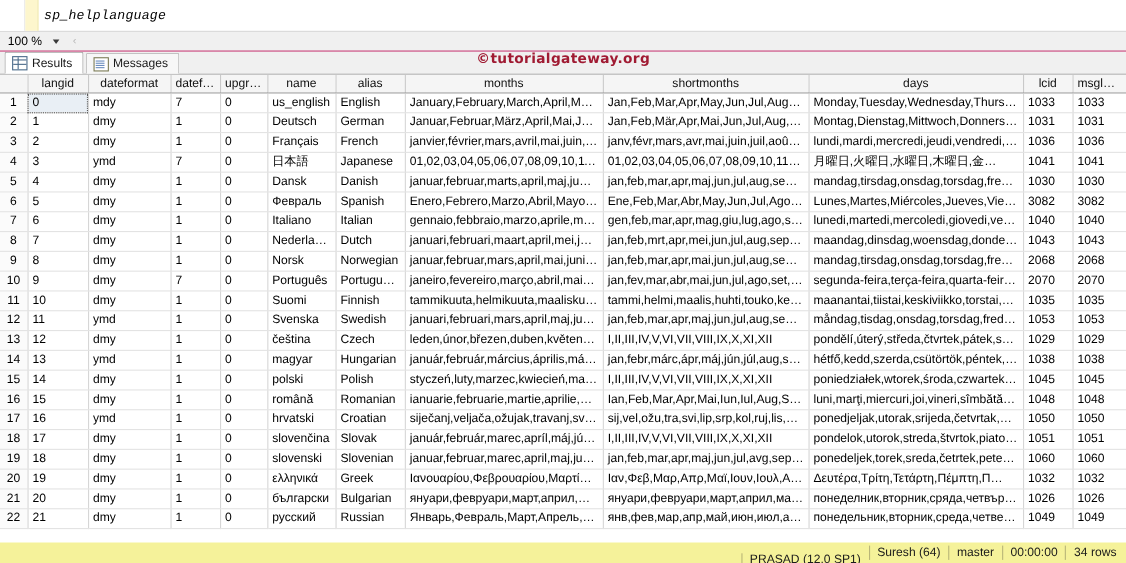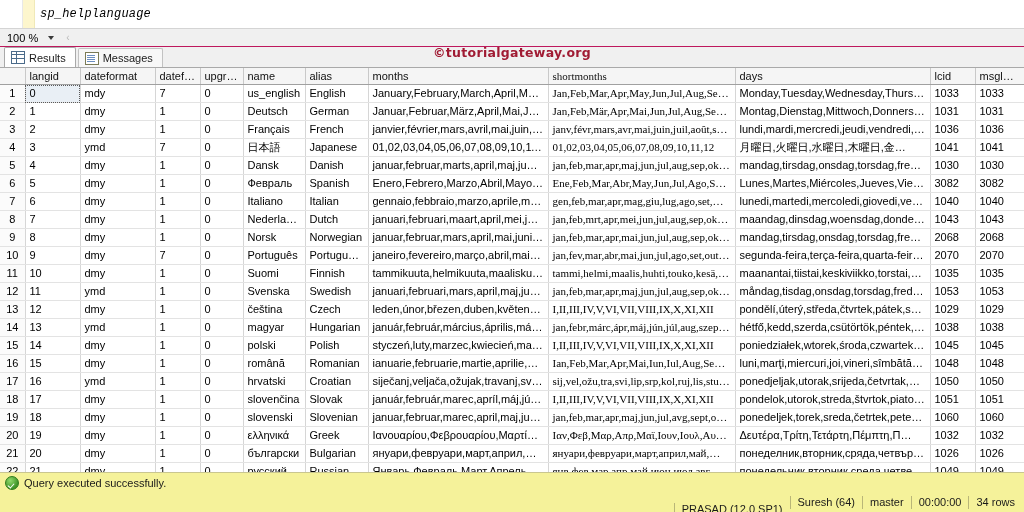--- a/index.html
+++ b/index.html
@@ -87,42 +87,42 @@
   table.grid th,table.grid td{
     font-size:11px;font-weight:normal;color:#000;
     padding:0 4px;height:17px;line-height:17px;
     border-right:1px solid #d6d6d6;border-bottom:1px solid #e3e3e3;
     white-space:nowrap;overflow:hidden;text-overflow:ellipsis;
     box-sizing:border-box;vertical-align:middle;
   }
   table.grid thead th{
     background:#f5f5f5;border-bottom:1px solid #a0a0a0;
     border-right:1px solid #c9c9c9;height:16px;line-height:16px;
-    text-align:left;color:#111;
+    text-align:center;color:#111;
   }
   th.c-rownum,td.c-rownum{
     background:#f5f5f5;text-align:center;color:#000;
     border-right:1px solid #c9c9c9;padding:0 2px;
   }
   td.c-rownum{background:#fbfbfb;}
   td.cell-sel{
     background:#e9eff5;
     outline:1px dotted #5a5a5a;outline-offset:-1px;
   }
 
   
   .c-rownum{width:25px;}
   .c-langid{width:55px;}
   .c-dateformat{width:75px;}
   .c-datefirst{width:45px;}
   .c-upgrade{width:43px;}
   .c-name{width:62px;}
   .c-alias{width:63px;}
   .c-months{width:180px;}
-  .c-shortmonths{width:187px;font-family:Liberation Serif, serif;}
+  .c-shortmonths{width:187px;}
   .c-days{width:195px;}
   .c-lcid{width:45px;}
   .c-msglangid{width:49px;}
 
   
   .msg-bar{
     flex:0 0 auto;height:20px;background:#f5f29a;
     border-top:1px solid #c9c690;
     display:flex;align-items:center;padding-left:5px;gap:5px;
   }
@@ -510,24 +510,20 @@
             <td class="c-shortmonths">янв,фев,мар,апр,май,июн,июл,авг…</td>
             <td class="c-days">понедельник,вторник,среда,четве…</td>
             <td class="c-lcid">1049</td>
             <td class="c-msglangid">1049</td>
           </tr>
         </tbody>
     </table>
     <div class="vscroll"></div>
   </div>
 
-  <div class="msg-bar">
-    <span class="ok-ico"></span>
-    <span class="msg-text">Query executed successfully.</span>
-  </div>
 
   <div class="status-bar">
     <span class="seg">PRASAD (12.0 SP1)</span>
     <span class="seg">Suresh (64)</span>
     <span class="seg">master</span>
     <span class="seg">00:00:00</span>
     <span class="seg">34 rows</span>
   </div>
 
 </div>

